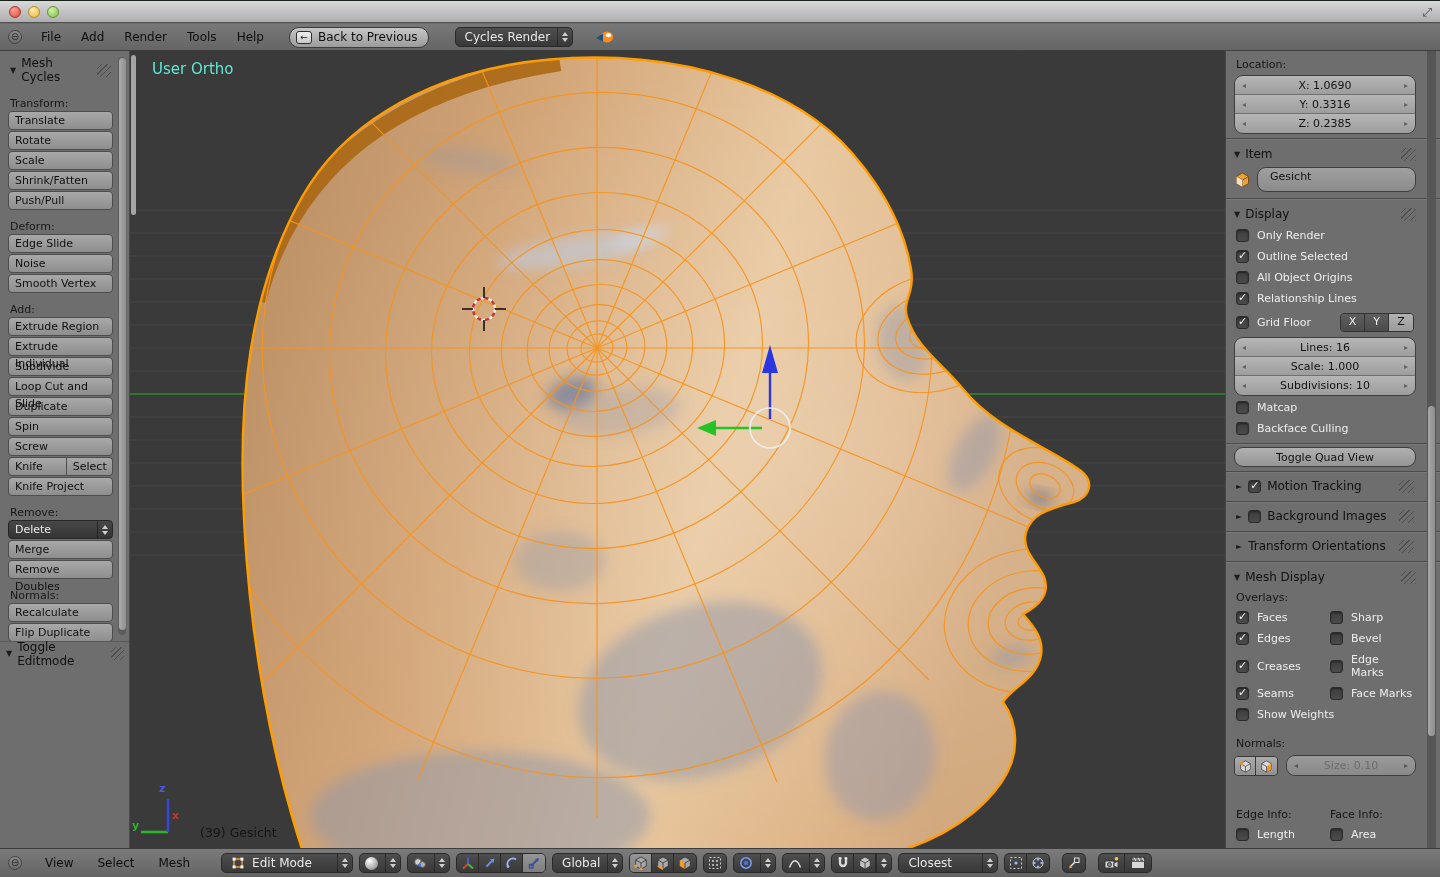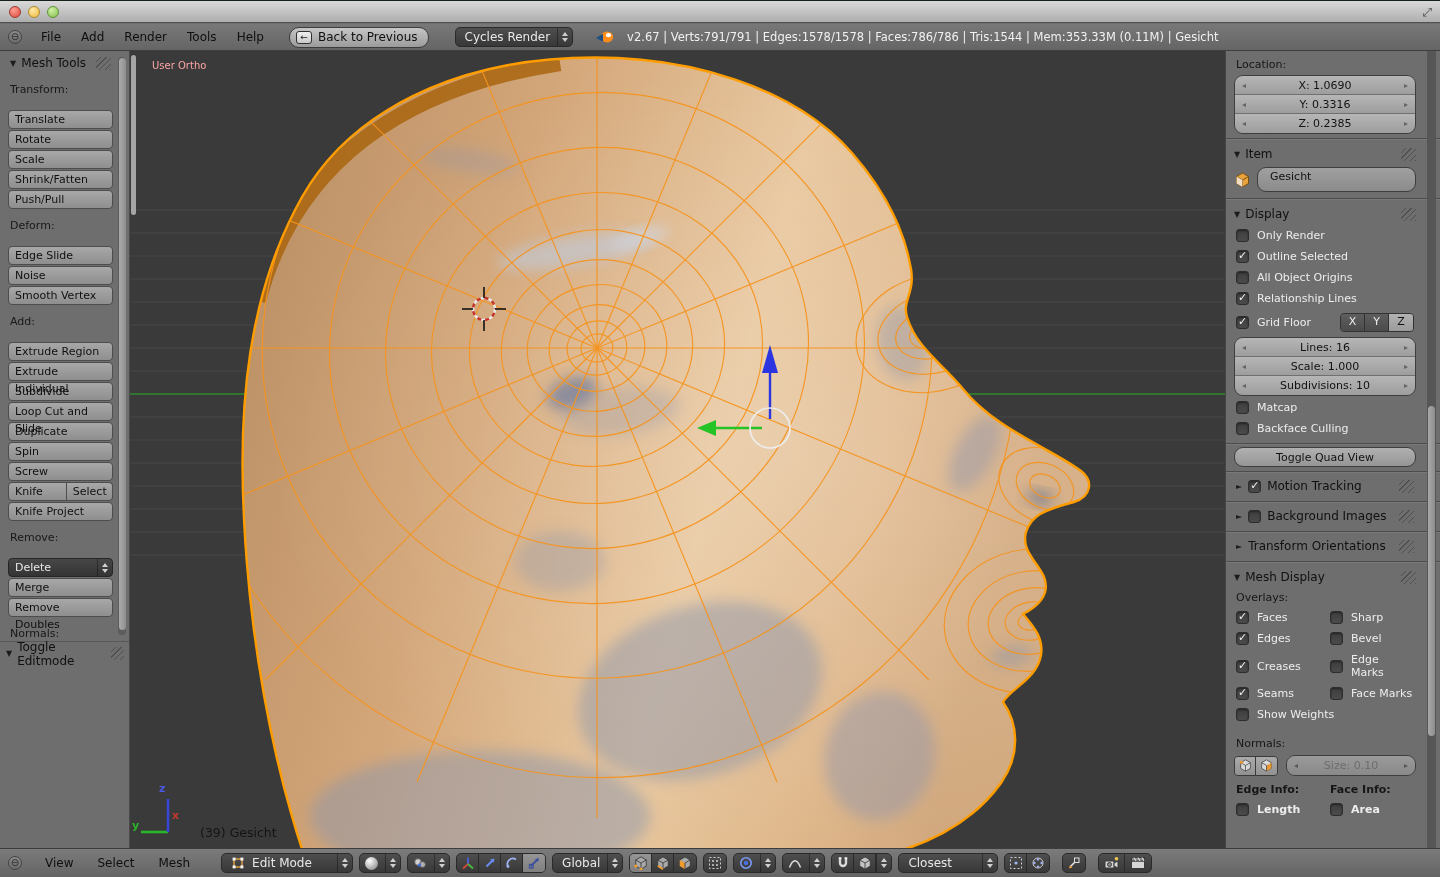--- a/index.html
+++ b/index.html
@@ -29,34 +29,34 @@
   .stepper i.dn{border-top:4px solid #cfcfcf;}
   .logo{margin-left:20px;}
   .stats{color:#f1f1f1;font-size:11.5px;margin-left:10px;white-space:nowrap;}
 
   
   .toolshelf{position:absolute;left:0;top:50px;width:130px;bottom:29px;background:#6e6e6e;border-right:1px solid #4a4a4a;overflow:hidden;}
   .shelf-scroll{height:590px;overflow:hidden;padding:0 16px 0 8px;}
   .phead{display:flex;align-items:center;gap:5px;font-size:12px;color:#101010;padding:5px 2px 4px 2px;}
   .phead .tri{font-size:8px;color:#1c1c1c;}
   .grip{margin-left:auto;width:15px;height:13px;background:repeating-linear-gradient(135deg,transparent 0 3px,rgba(35,35,35,.4) 3px 4px);}
-  .slabel{font-size:11px;color:#181818;padding:9px 2px 14px 2px;}
+  .slabel{font-size:11px;color:#181818;padding:9px 2px 1px 2px;}
   .sbtn{display:block;width:100%;height:19px;line-height:17px;padding:0 6px;margin-bottom:1px;font-size:11px;color:#101010;text-align:left;background:linear-gradient(#a8a8a8,#8e8e8e);border:1px solid #4d4d4d;border-radius:4px;}
   .krow{display:flex;gap:0;}
   .krow .sbtn.k1{width:56%;border-top-right-radius:0;border-bottom-right-radius:0;}
   .krow .sbtn.k2{width:44%;border-top-left-radius:0;border-bottom-left-radius:0;border-left:none;}
   .ddark{display:flex;align-items:center;height:19px;margin-bottom:1px;background:linear-gradient(#474747,#343434);border:1px solid #262626;border-radius:4px;color:#e9e9e9;font-size:11px;padding-left:6px;}
   .shelf-scrollbar{position:absolute;right:3px;top:6px;width:8px;height:578px;background:#5c5c5c;border-radius:4px;}
   .shelf-scrollbar .thumb{position:absolute;left:0.5px;top:1px;width:7px;height:572px;background:linear-gradient(90deg,#ababab,#8f8f8f);border-radius:4px;}
   .toggle-head{position:absolute;left:0;top:590px;width:130px;height:24px;border-top:1px solid #585858;background:#6e6e6e;display:flex;align-items:center;gap:5px;padding:0 6px;font-size:12px;color:#101010;}
 
   
   .viewport{position:absolute;left:130px;top:50px;width:1095px;bottom:29px;background:#3a3a3a;overflow:hidden;}
   .viewport svg.scene{position:absolute;left:0;top:0;}
-  .vp-label{position:absolute;left:22px;top:9px;font-size:10px;color:#fca5a5;}
+  .vp-label{position:absolute;left:22px;top:9px;font-size:15px;color:#5eead4;}
   .vp-status{position:absolute;left:70px;top:774px;font-size:12.5px;color:#141414;}
   .ax{position:absolute;font-size:11px;font-weight:bold;}
   .ax.z{left:29px;top:731px;color:#4b59e8;}
   .ax.y{left:2px;top:768px;color:#2bb52b;}
   .ax.x{left:42px;top:758px;color:#c23a2e;}
   .vp-scroll-left{position:absolute;left:1px;top:4px;width:5px;height:160px;background:#b8b8b8;border-radius:3px;opacity:.85;}
 
   
   .props{position:absolute;left:1225px;top:50px;width:215px;bottom:29px;background:#6e6e6e;border-left:1px solid #464646;padding:4px 22px 0 6px;font-size:11px;}
   .plabel{font-size:11px;color:#161616;padding:3px 4px 3px 4px;}
@@ -77,21 +77,21 @@
   .xyz span{width:24px;height:17px;line-height:16px;text-align:center;font-size:11px;background:linear-gradient(#5e5e5e,#4b4b4b);color:#ececec;border-right:1px solid #333;}
   .xyz span:last-child{border-right:none;}
   .xyz span.active{background:linear-gradient(#b2b2b2,#9b9b9b);color:#121212;}
   .bigbtn{height:20px;line-height:19px;margin:3px 2px;background:linear-gradient(#b0b0b0,#959595);border:1px solid #3e3e3e;border-radius:9px;text-align:center;color:#121212;font-size:11px;}
   .cpan{display:flex;align-items:center;gap:6px;padding:4px 4px;font-size:12px;color:#101010;}
   .cpan .tri{font-size:8px;color:#1c1c1c;}
   .cols2{display:grid;grid-template-columns:92px 1fr;column-gap:2px;}
   .minibtns{display:flex;border:1px solid #3a3a3a;border-radius:4px;overflow:hidden;}
   .minibtn{width:21px;height:18px;display:flex;align-items:center;justify-content:center;background:linear-gradient(#ababab,#919191);border-right:1px solid #3a3a3a;}
   .minibtn:last-child{border-right:none;}
-  .normrow{display:flex;align-items:center;gap:8px;padding:2px 2px;}
+  .normrow{display:flex;align-items:flex-end;gap:8px;padding:2px 2px;}
   .normrow .nf{flex:1;border:1px solid #3e3e3e;border-radius:9px;overflow:hidden;}
   .props-scrollbar{position:absolute;right:4px;top:0;bottom:0;width:9px;background:#565656;}
   .props-scrollbar .thumb{position:absolute;left:1px;top:355px;width:7px;height:330px;background:linear-gradient(90deg,#a9a9a9,#8d8d8d);border-radius:4px;}
 
   
   .footer{position:absolute;left:0;bottom:0;width:1440px;height:29px;background:linear-gradient(#7b7b7b,#646464);border-top:1px solid #3c3c3c;display:flex;align-items:center;gap:6px;padding:0 8px;}
   .fmenu{font-size:12px;color:#0f0f0f;padding:0 9px;}
   .btn-group{display:flex;align-items:center;height:20px;background:linear-gradient(#4e4e4e,#383838);border:1px solid #2a2a2a;border-radius:5px;overflow:hidden;}
   .cell{width:22px;height:20px;display:flex;align-items:center;justify-content:center;border-right:1px solid #2a2a2a;}
   .cell:last-child{border-right:none;}
@@ -130,28 +130,27 @@
       <span class="stepper">
           <i class="up"></i>
           <i class="dn"></i>
         </span>
     </div>
     <svg class="logo" width="20" height="16" viewBox="0 0 20 16">
       <ellipse cx="12" cy="8" rx="6.2" ry="5.4" fill="#ff8c1a"></ellipse>
       <ellipse cx="13.5" cy="6.2" rx="2.6" ry="2.1" fill="#fff"></ellipse>
       <path d="M1,9 L8,4.8 L8,12.6 Z" fill="#1d4f83"></path>
     </svg>
-    <span class="stats">v2.67 | Verts:791/791 | Edges:1578/1578 | Faces:786/786 | Tris:1544 | Mem:353.33M (0.11M) | Gesicht</span>
   </div>
 
   <div class="toolshelf">
     <div class="shelf-scroll">
       <div class="phead">
         <span class="tri">▼</span>
-        <span>Mesh Tools</span>
+        <span>Mesh Cycles</span>
         <span class="grip"></span>
       </div>
       <div class="slabel">Transform:</div>
       <div class="sbtn">Translate</div>
       <div class="sbtn">Rotate</div>
       <div class="sbtn">Scale</div>
       <div class="sbtn">Shrink/Fatten</div>
       <div class="sbtn">Push/Pull</div>
       <div class="slabel">Deform:</div>
       <div class="sbtn">Edge Slide</div>
@@ -519,21 +518,21 @@
               <path d="M8 1 L14 4.5 V11.5 L8 15 L2 11.5 V4.5 Z" fill="#d9d9d9" stroke="#4a4a4a"></path>
               <path d="M8 8 L14 4.5 V11.5 L8 15 Z" fill="#e8962f"></path>
               <path d="M2 4.5 L8 8 M8 8 V15" stroke="#4a4a4a" fill="none"></path>
             </svg>
         </span>
       </span>
       <span class="nf">
           <span class="nfield disabled">Size: 0.10</span>
         </span>
     </div>
-    <div class="cols2" style="margin-top:2px;font-weight:bold;">
+    <div class="cols2" style="margin-top:27px;">
       <div class="plabel">Edge Info:</div>
       <div class="plabel">Face Info:</div>
       <div class="crow">
         <span class="cb"></span>
         <span class="clabel">Length</span>
       </div>
       <div class="crow">
         <span class="cb"></span>
         <span class="clabel">Area</span>
       </div>

